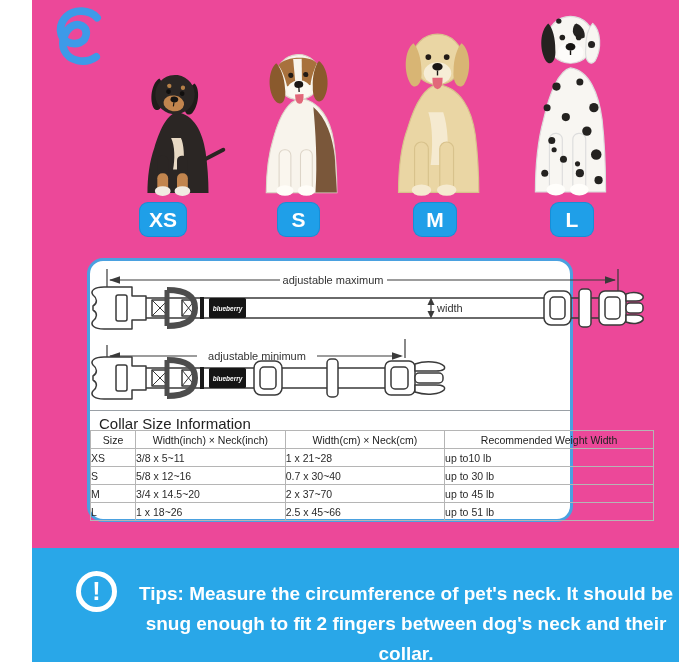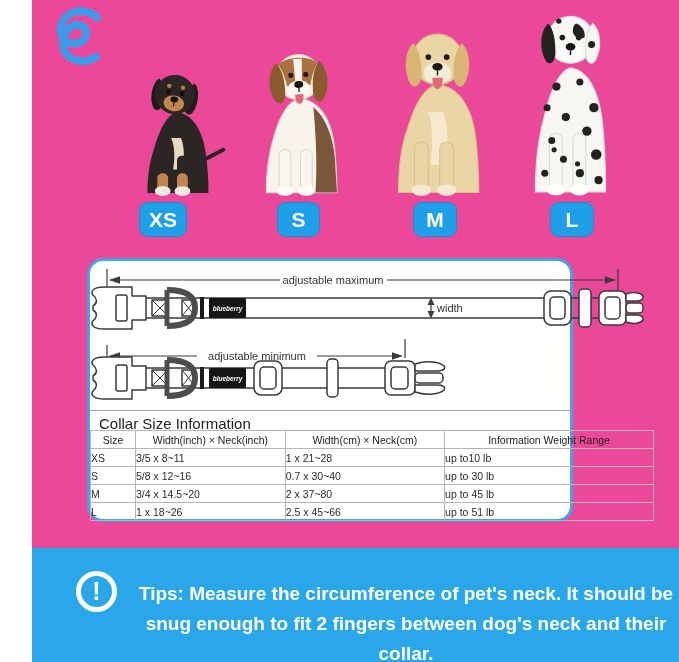--- a/index.html
+++ b/index.html
@@ -253,40 +253,40 @@
         <col style="width:8%">
           <col style="width:26.6%">
           <col style="width:28.3%">
           <col style="width:37.1%">
       </colgroup>
       <thead>
         <tr>
           <th>Size</th>
           <th>Width(inch) × Neck(inch)</th>
           <th>Width(cm) × Neck(cm)</th>
-          <th>Information Weight Range</th>
+          <th>Recommended Weight Width</th>
         </tr>
       </thead>
       <tbody>
         <tr>
           <td>XS</td>
-          <td>3/5 x 8~11</td>
+          <td>3/8 x 5~11</td>
           <td>1 x 21~28</td>
           <td>up to10 lb</td>
         </tr>
         <tr>
           <td>S</td>
           <td>5/8 x 12~16</td>
           <td>0.7 x 30~40</td>
           <td>up to 30 lb</td>
         </tr>
         <tr>
           <td>M</td>
           <td>3/4 x 14.5~20</td>
-          <td>2 x 37~80</td>
+          <td>2 x 37~70</td>
           <td>up to 45 lb</td>
         </tr>
         <tr>
           <td>L</td>
           <td>1 x 18~26</td>
           <td>2.5 x 45~66</td>
           <td>up to 51 lb</td>
         </tr>
       </tbody>
     </table>

